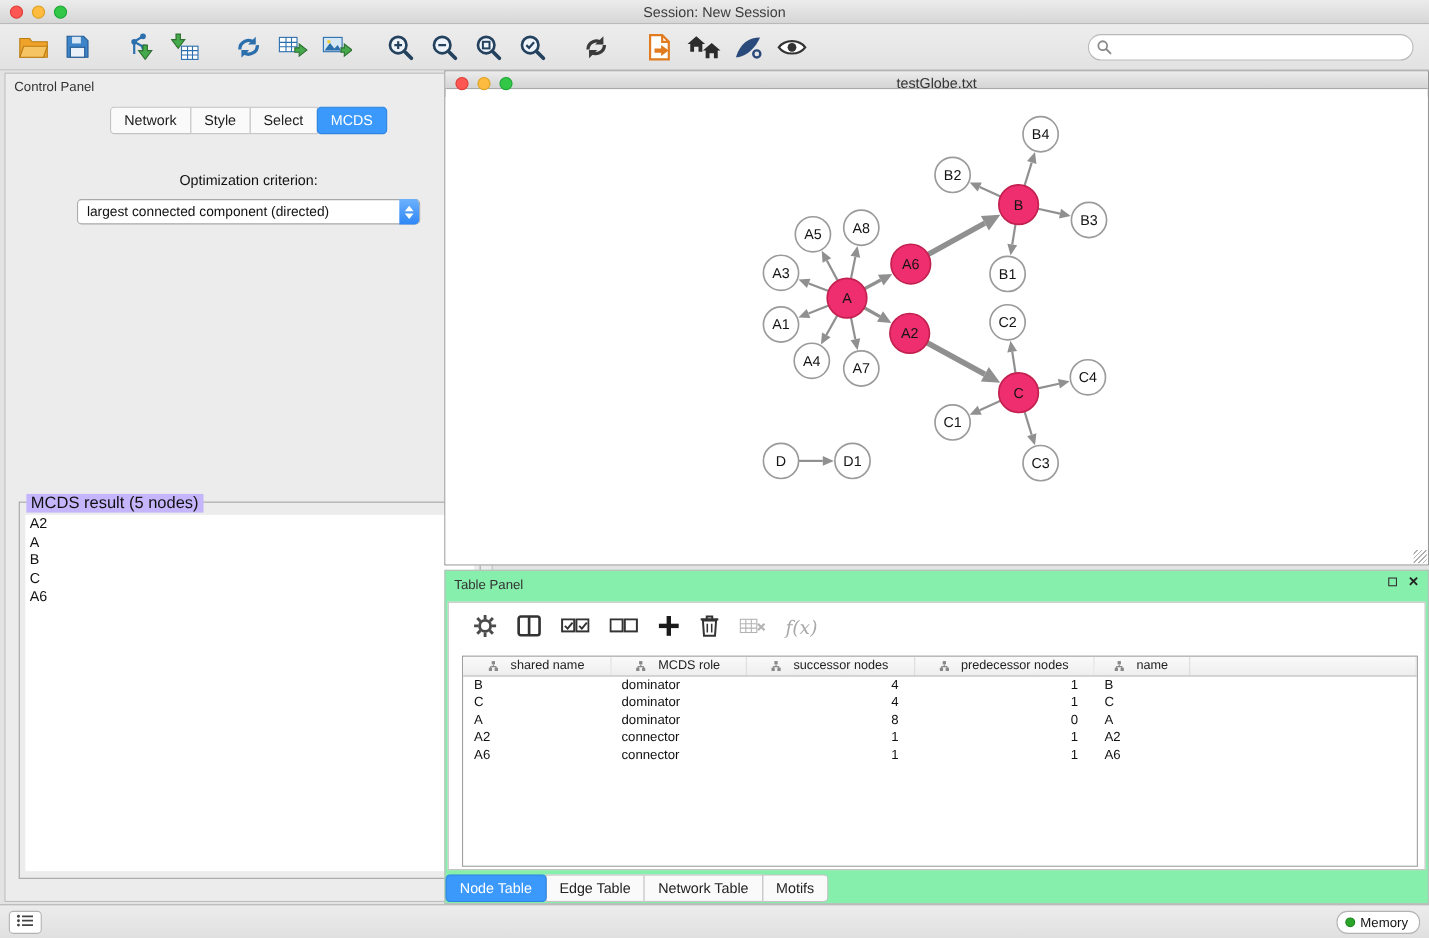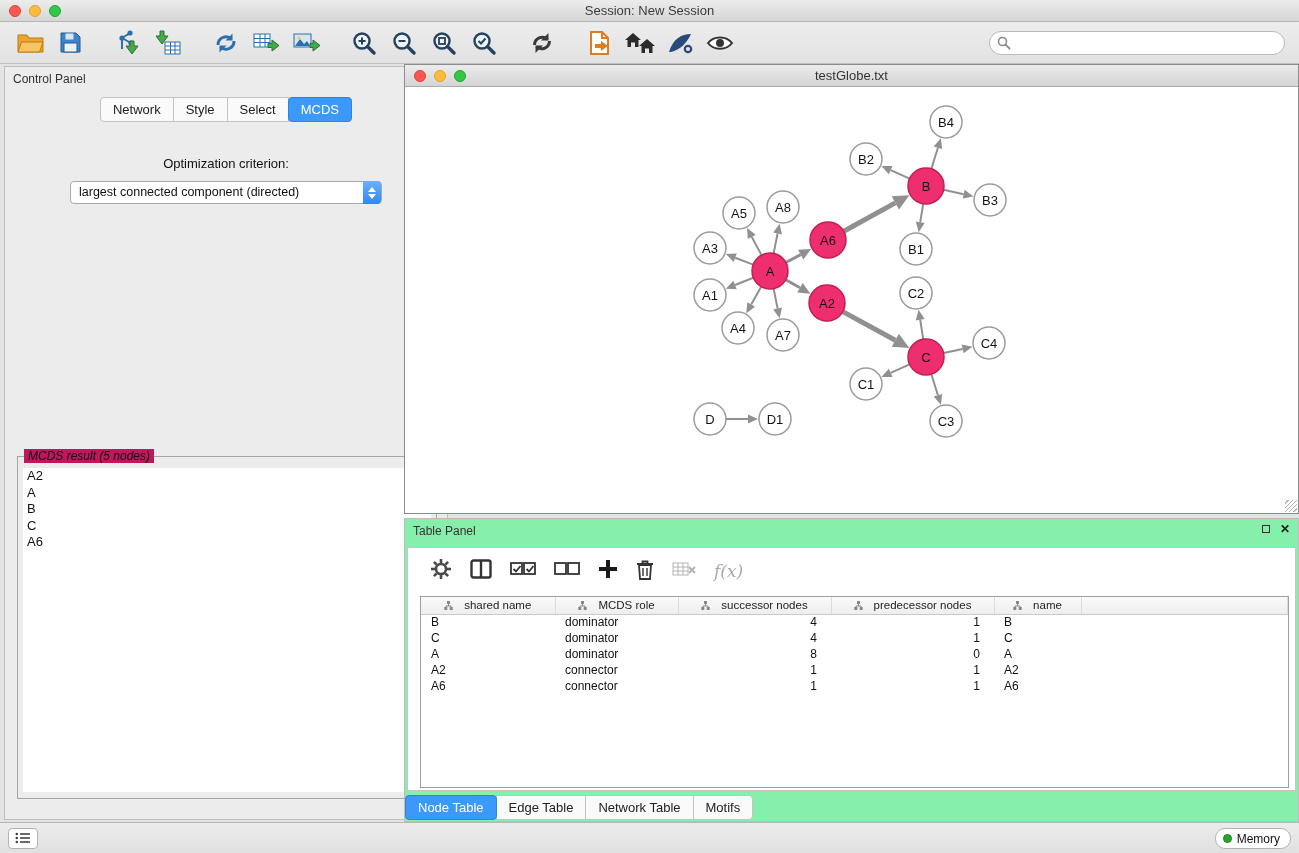--- a/index.html
+++ b/index.html
@@ -81,36 +81,36 @@
     font-size:13px; color:#111; background:linear-gradient(#ffffff,#f0f0f0);
     border:1px solid #b3b3b3; border-radius:4px; padding:3px 16px;
     font-family:"Liberation Sans",sans-serif;
   }
 
   .group-box {
     position:absolute; left:12px; right:10px; top:389px; bottom:20px;
     border:1px solid #a5a5a5;
   }
   .group-legend {
-    position:absolute; top:-8px; left:6px; background:#be185d;
-    font-size:12px; color:#111; padding:0 4px;font-style:italic;
+    position:absolute; top:-8px; left:6px; background:#c4b5fd;
+    font-size:15px; color:#111; padding:0 4px;
   }
   .result-list {
     position:absolute; left:5px; right:5px; top:11px; bottom:6px;
     background:#fff; overflow:hidden;
   }
   .result-item { font-size:13px; color:#111; line-height:16.5px; padding-left:4px; }
 
   
   .net-window {
     position:absolute; left:404px; top:64px; width:895px; height:450px;
     background:#fff; border:1px solid #8b8b8b;
   }
   .net-titlebar {
-    position:relative; height:22px; background:linear-gradient(#ececec,#d4d4d4);
+    position:relative; height:16px; background:linear-gradient(#ececec,#d4d4d4);
     border-bottom:1px solid #aaa; text-align:center;
   }
   .net-titlebar .title { font-size:13px; color:#333; line-height:21px; }
   .net-canvas { position:absolute; left:0; top:23px; right:0; bottom:0; background:#fff; }
   .net-canvas svg { position:absolute; left:0; top:0; }
   .resize-grip {
     position:absolute; right:1px; bottom:1px; width:12px; height:12px;
     background:repeating-linear-gradient(135deg, transparent 0 2px, #b0b0b0 2px 3px);
   }
 

